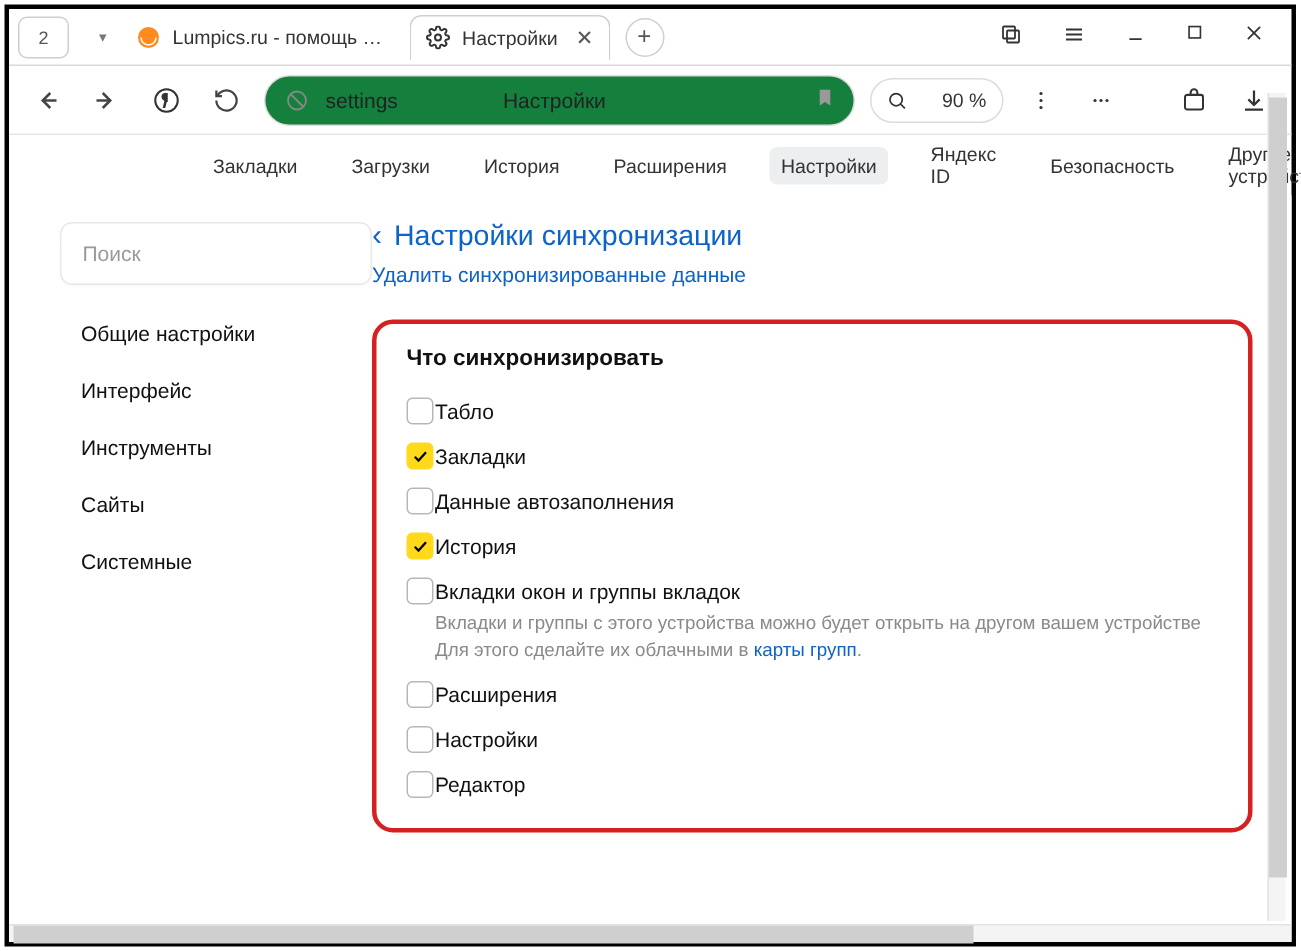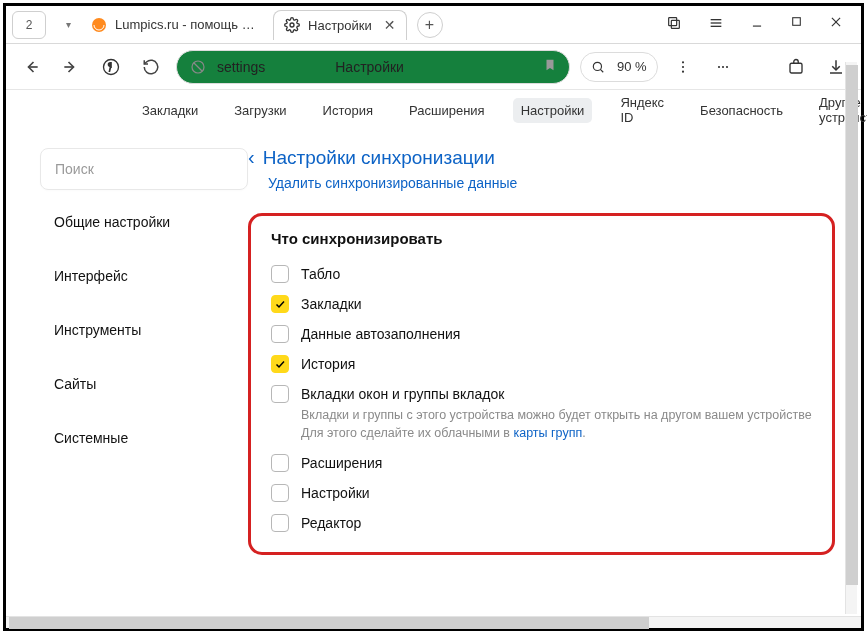--- a/index.html
+++ b/index.html
@@ -23,38 +23,38 @@
   .toolbar{height:46px; display:flex; align-items:center; padding:0 10px; gap:10px; border-bottom:1px solid #e6e6e6;}
   .tbtn{width:30px; height:30px; display:flex; align-items:center; justify-content:center; color:#333;}
   .tbtn.disabled{color:#bcbcbc;}
   .reload svg, .back svg, .fwd svg{stroke:#444;}
   .omnibox{flex:0 0 394px; height:34px; border:1px solid #dcdcdc; border-radius:18px; display:flex; align-items:center; padding:0 12px; font-size:14px; color:#333; background:#15803d;}
   .omnibox .globe{width:18px;height:18px;margin-right:10px;display:flex;align-items:center;justify-content:center;color:#888;}
   .omnibox .url{color:#222;}
   .omnibox .ptitle{color:#222; margin-left:70px;}
   .omnibox .flexg{flex:1;}
   .omnibox .bm{color:#999;}
-  .zoom{height:30px;border:1px solid #dcdcdc;border-radius:16px; display:flex; align-items:center; padding:0 10px; font-size:13px;color:#333;gap:12px;}
+  .zoom{height:30px;border:1px solid #dcdcdc;border-radius:16px; display:flex; align-items:center; padding:0 10px; font-size:13px;color:#333;gap:23px;}
   
   .subtabs{height:40px; display:flex; align-items:center; gap:20px; padding:0 0 0 128px; font-size:13px; color:#333;}
   .subtabs .st{padding:5px 8px; border-radius:5px; cursor:pointer;}
   .subtabs .st.active{background:#eceef0;}
   
   .content{flex:1; display:flex; background:#fff; overflow:hidden;}
   .leftcol{width:222px; padding:18px 0 0 34px;}
   .search-card{width:208px;height:42px;border:1px solid #e8e8e8;border-radius:8px;display:flex;align-items:center;padding:0 14px;color:#9a9a9a;font-size:14px;box-shadow:0 1px 2px rgba(0,0,0,0.02);}
-  .nav{margin-top:20px; display:flex; flex-direction:column; gap:30px; font-size:14px; color:#111;}
+  .nav{margin-top:20px; display:flex; flex-direction:column; gap:14px; font-size:14px; color:#111;}
   .nav .item{cursor:pointer;padding:4px 14px;}
   .rightcol{flex:1; padding:16px 26px 0 20px;}
   .crumb{display:flex;align-items:center;gap:8px;color:#0d63c6;font-size:19px;margin-bottom:6px;}
   .crumb .chev{color:#0d63c6;font-size:20px;}
-  .del-link{color:#0d63c6; font-size:14px; margin-left:20px;}
+  .del-link{color:#0d63c6; font-size:14px; }
   .panel{margin-top:22px;border:3px solid #d52121; border-radius:14px; padding:14px 20px 14px 20px;}
   .panel h3{font-size:15px;font-weight:700;color:#111;margin-bottom:12px;}
-  .opt{display:flex; align-items:flex-start; gap:12px; padding:6px 0; font-size:14px; color:#111;}
+  .opt{display:flex; align-items:flex-start; gap:1px; padding:6px 0; font-size:14px; color:#111;}
   .cb{width:18px;height:18px;border:1.5px solid #b7b7b7;border-radius:4px;flex:0 0 18px;display:flex;align-items:center;justify-content:center;background:#fff;}
   .cb.checked{background:#ffd91a;border-color:#ffd91a;}
   .cb.checked svg{display:block;}
   .cb svg{display:none;}
   .opt .lbl{padding-top:1px;}
   .desc{font-size:12.5px;color:#8a8a8a;margin-top:4px;line-height:1.45;}
   .desc a{color:#0d63c6;text-decoration:none;}
   
   .sb-h{height:12px;border-top:1px solid #e3e3e3;background:#f4f4f4;}
   .sb-v{position:absolute; right:4px; top:56px; bottom:14px; width:12px; border-left:1px solid #e3e3e3; background:#f4f4f4;}

